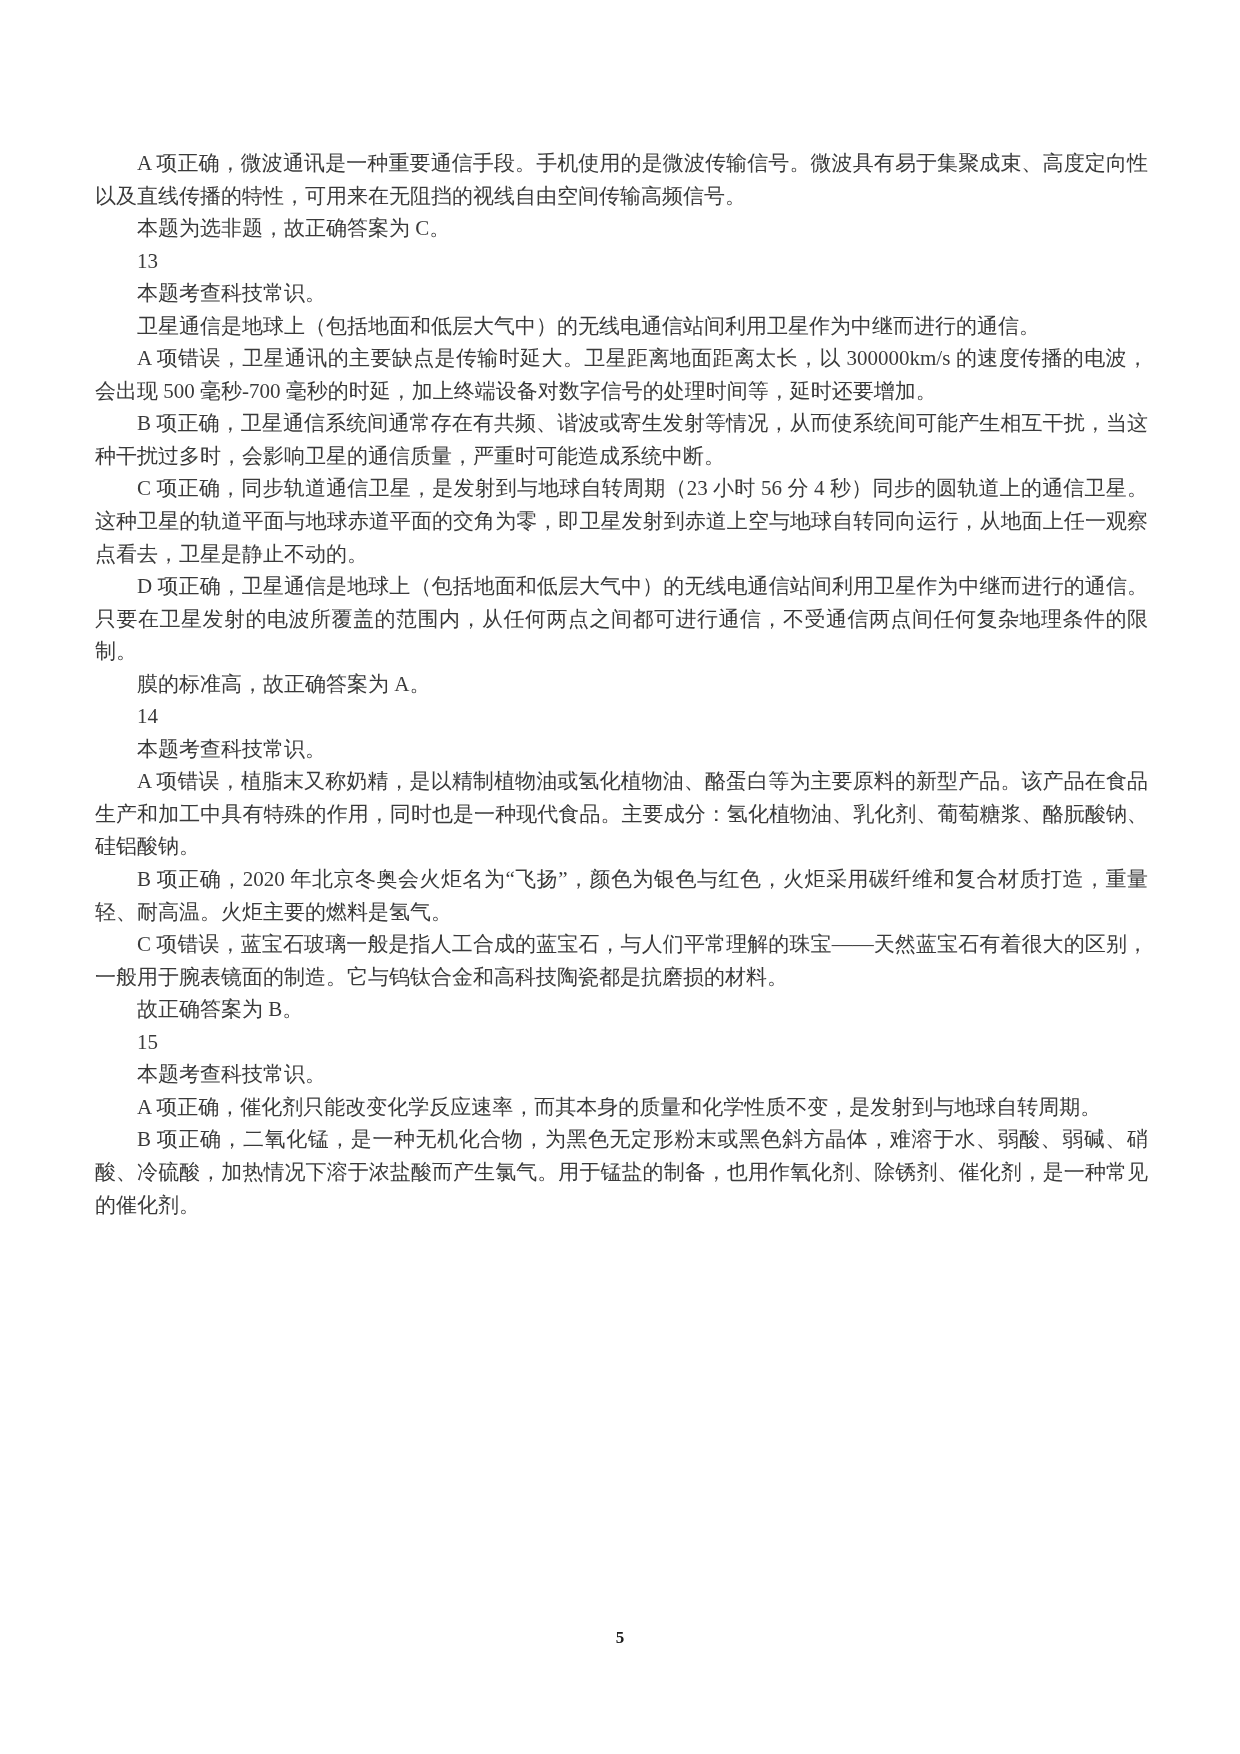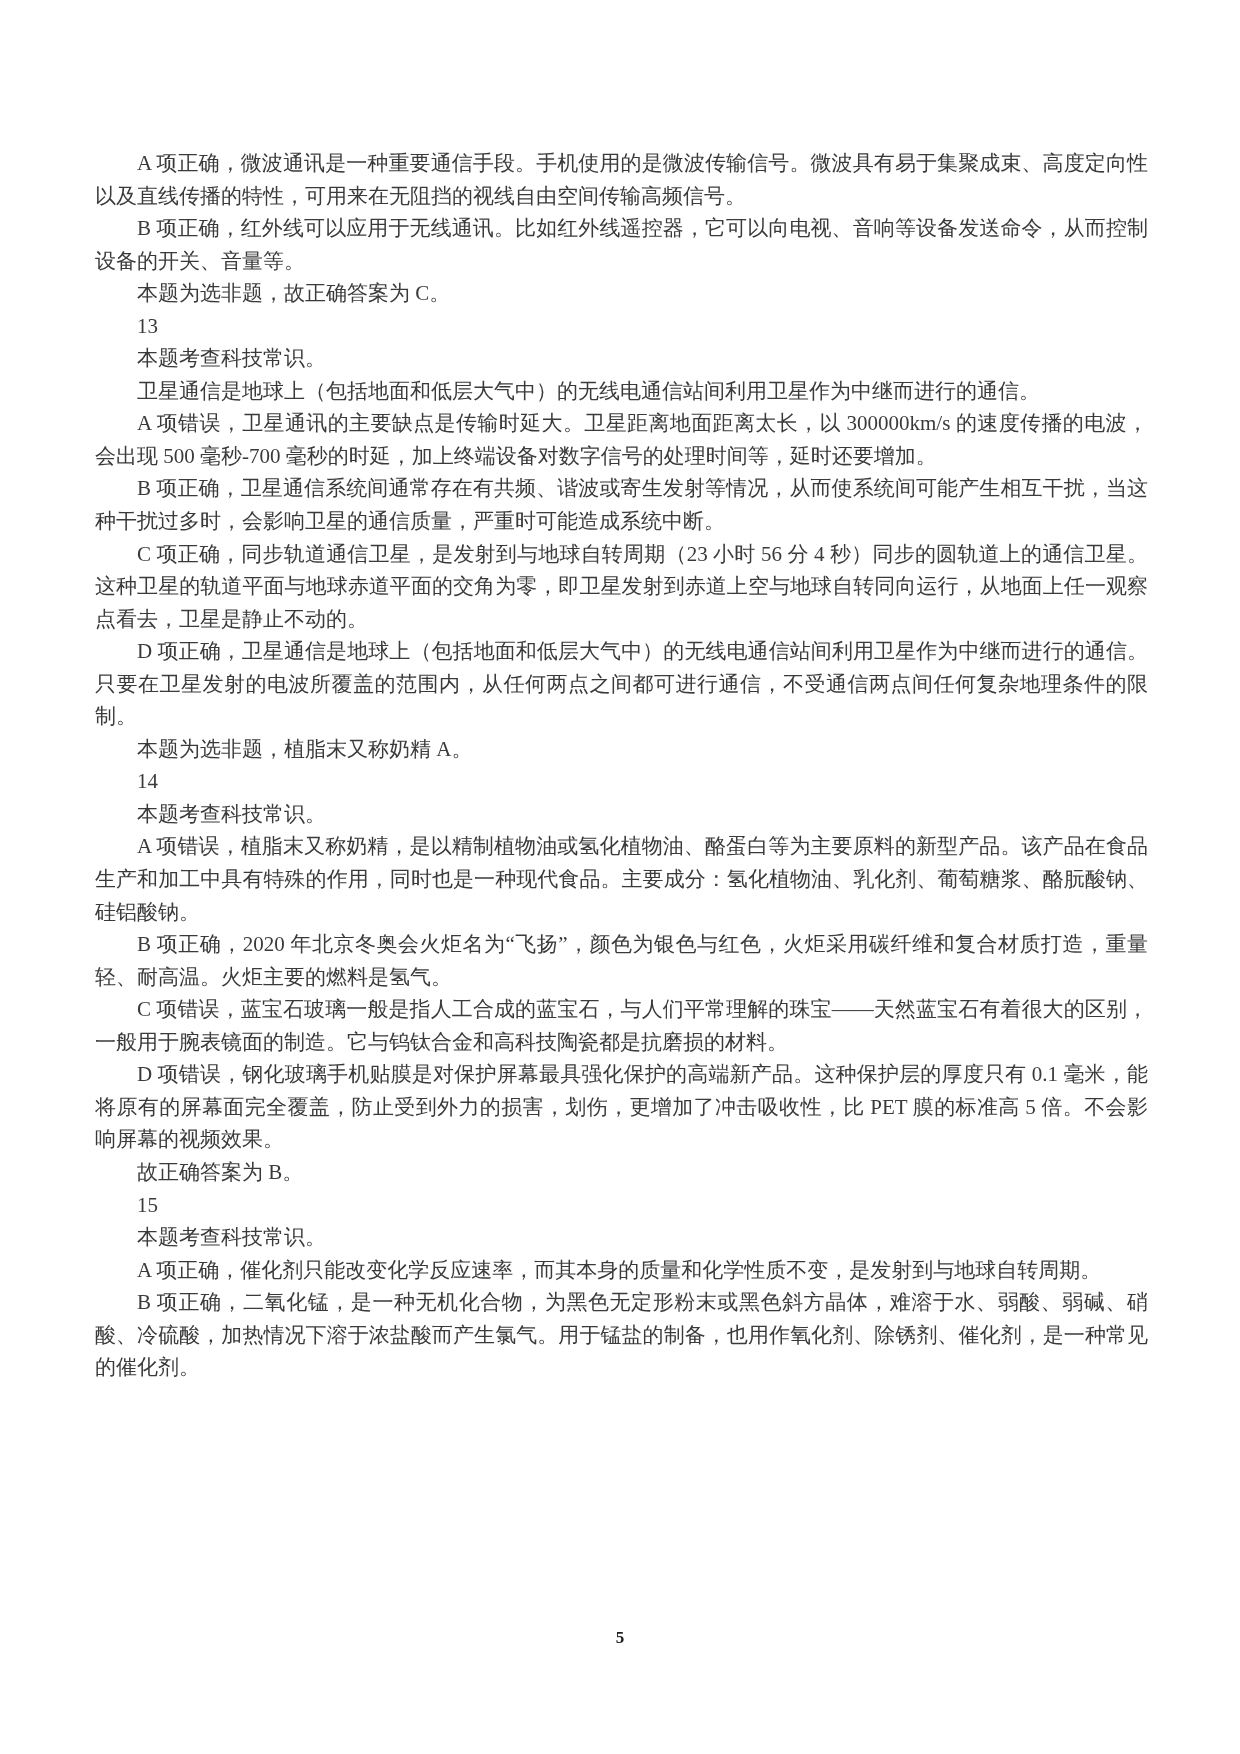--- a/index.html
+++ b/index.html
@@ -49,36 +49,34 @@
     color: #1c1c1c;
     font-family: "Liberation Serif", "DejaVu Serif", serif;
   }
 </style>
 </head>
 <body>
 
 <div class="page">
   <div class="content">
       <p class="para">A 项正确，微波通讯是一种重要通信手段。手机使用的是微波传输信号。微波具有易于集聚成束、高度定向性以及直线传播的特性，可用来在无阻挡的视线自由空间传输高频信号。</p>
-      <p class="para">B 项正确，红外线可以应用于无线通讯。比如红外线遥控器，它可以向电视、音响等设备发送命令，从而控制设备的开关、音量等。</p>
       <p class="para">本题为选非题，故正确答案为 C。</p>
       <p class="para">13</p>
       <p class="para">本题考查科技常识。</p>
       <p class="para">卫星通信是地球上（包括地面和低层大气中）的无线电通信站间利用卫星作为中继而进行的通信。</p>
       <p class="para">A 项错误，卫星通讯的主要缺点是传输时延大。卫星距离地面距离太长，以 300000km/s 的速度传播的电波，会出现 500 毫秒-700 毫秒的时延，加上终端设备对数字信号的处理时间等，延时还要增加。</p>
       <p class="para">B 项正确，卫星通信系统间通常存在有共频、谐波或寄生发射等情况，从而使系统间可能产生相互干扰，当这种干扰过多时，会影响卫星的通信质量，严重时可能造成系统中断。</p>
       <p class="para">C 项正确，同步轨道通信卫星，是发射到与地球自转周期（23 小时 56 分 4 秒）同步的圆轨道上的通信卫星。这种卫星的轨道平面与地球赤道平面的交角为零，即卫星发射到赤道上空与地球自转同向运行，从地面上任一观察点看去，卫星是静止不动的。</p>
       <p class="para">D 项正确，卫星通信是地球上（包括地面和低层大气中）的无线电通信站间利用卫星作为中继而进行的通信。只要在卫星发射的电波所覆盖的范围内，从任何两点之间都可进行通信，不受通信两点间任何复杂地理条件的限制。</p>
-      <p class="para">本题为选非题，植脂末又称奶精 A。</p>
+      <p class="para">膜的标准高，故正确答案为 A。</p>
       <p class="para">14</p>
       <p class="para">本题考查科技常识。</p>
       <p class="para">A 项错误，植脂末又称奶精，是以精制植物油或氢化植物油、酪蛋白等为主要原料的新型产品。该产品在食品生产和加工中具有特殊的作用，同时也是一种现代食品。主要成分：氢化植物油、乳化剂、葡萄糖浆、酪朊酸钠、硅铝酸钠。</p>
       <p class="para">B 项正确，2020 年北京冬奥会火炬名为“飞扬”，颜色为银色与红色，火炬采用碳纤维和复合材质打造，重量轻、耐高温。火炬主要的燃料是氢气。</p>
       <p class="para">C 项错误，蓝宝石玻璃一般是指人工合成的蓝宝石，与人们平常理解的珠宝——天然蓝宝石有着很大的区别，一般用于腕表镜面的制造。它与钨钛合金和高科技陶瓷都是抗磨损的材料。</p>
-      <p class="para">D 项错误，钢化玻璃手机贴膜是对保护屏幕最具强化保护的高端新产品。这种保护层的厚度只有 0.1 毫米，能将原有的屏幕面完全覆盖，防止受到外力的损害，划伤，更增加了冲击吸收性，比 PET 膜的标准高 5 倍。不会影响屏幕的视频效果。</p>
       <p class="para">故正确答案为 B。</p>
       <p class="para">15</p>
       <p class="para">本题考查科技常识。</p>
       <p class="para">A 项正确，催化剂只能改变化学反应速率，而其本身的质量和化学性质不变，是发射到与地球自转周期。</p>
       <p class="para">B 项正确，二氧化锰，是一种无机化合物，为黑色无定形粉末或黑色斜方晶体，难溶于水、弱酸、弱碱、硝酸、冷硫酸，加热情况下溶于浓盐酸而产生氯气。用于锰盐的制备，也用作氧化剂、除锈剂、催化剂，是一种常见的催化剂。</p>
     </div>
   <div class="page-number">5</div>
 </div>
 
 </body></html>

